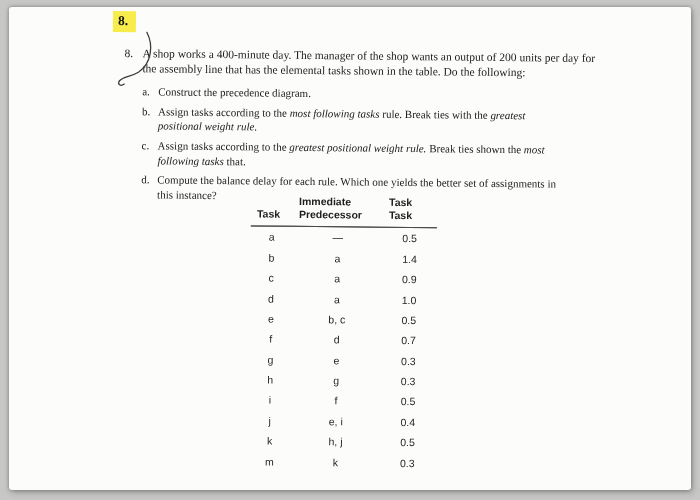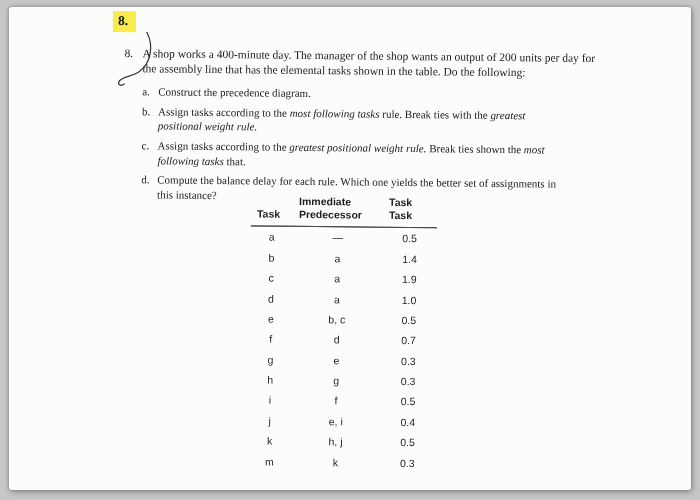--- a/index.html
+++ b/index.html
@@ -113,21 +113,21 @@
               <td>0.5</td>
             </tr>
             <tr>
               <td>b</td>
               <td>a</td>
               <td>1.4</td>
             </tr>
             <tr>
               <td>c</td>
               <td>a</td>
-              <td>1.9</td>
+              <td>0.9</td>
             </tr>
             <tr>
               <td>d</td>
               <td>a</td>
               <td>1.0</td>
             </tr>
             <tr>
               <td>e</td>
               <td>b, c</td>
               <td>0.5</td>

